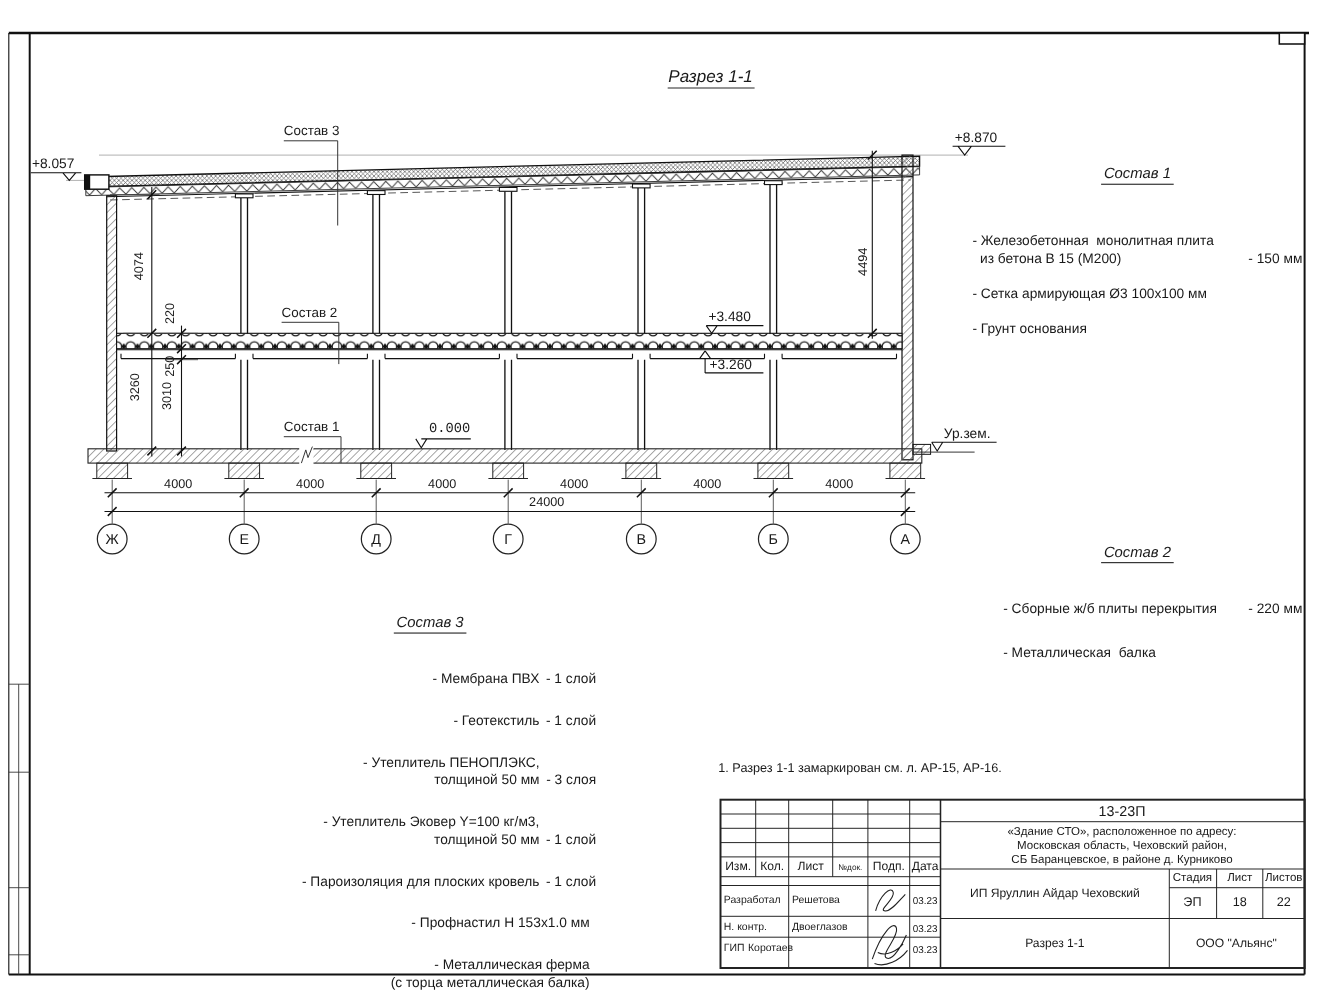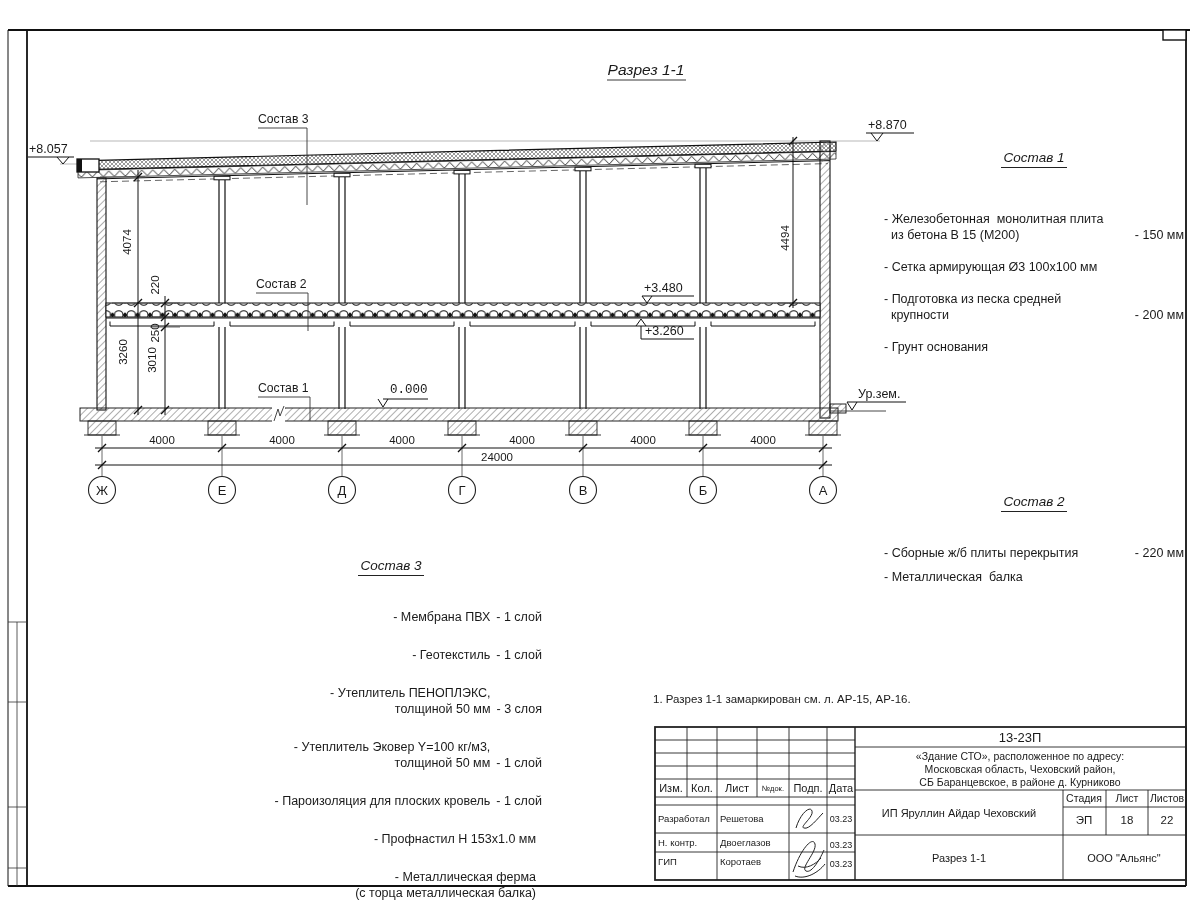--- a/index.html
+++ b/index.html
@@ -225,34 +225,29 @@
     <div class="srow">
         <span class="nm">- Железобетонная  монолитная плита
   из бетона В 15 (М200)</span>
         <span class="qty">- 150 мм</span>
       </div>
     <div class="srow">
         <span class="nm">- Сетка армирующая Ø3 100х100 мм</span>
         <span class="qty"></span>
       </div>
     <div class="srow">
-        <span class="nm">- Подготовка из песка средней
-  крупности</span>
-        <span class="qty">- 200 мм</span>
-      </div>
-    <div class="srow">
         <span class="nm">- Грунт основания</span>
         <span class="qty"></span>
       </div>
   </div>
 </div>
 
 <div class="sblock" style="left:884px;top:494px;width:300px;">
   <span class="shead"><b>Состав 2</b></span>
-  <div class="slist" style="gap:8px;">
+  <div class="slist" style="gap:24px;margin-left:28px;">
     <div class="srow">
         <span class="nm">- Сборные ж/б плиты перекрытия</span>
         <span class="qty">- 220 мм</span>
       </div>
     <div class="srow">
         <span class="nm">- Металлическая  балка</span>
         <span class="qty"></span>
       </div>
   </div>
 </div>
@@ -308,21 +303,21 @@
 <span class="t ctr" style="left:808px;top:788px;font-size:11px;">Подп.</span>
 <span class="t ctr" style="left:841px;top:788px;font-size:11px;">Дата</span>
 
 <span class="t lv" style="left:658px;top:819px;font-size:9.5px;">Разработал</span>
 <span class="t lv" style="left:720px;top:819px;font-size:9.5px;">Решетова</span>
 <span class="t ctr" style="left:841px;top:819px;font-size:9px;">03.23</span>
 <span class="t lv" style="left:658px;top:843px;font-size:9.5px;">Н. контр.</span>
 <span class="t lv" style="left:720px;top:843px;font-size:9.5px;">Двоеглазов</span>
 <span class="t ctr" style="left:841px;top:845px;font-size:9px;">03.23</span>
 <span class="t lv" style="left:658px;top:862px;font-size:9.5px;">ГИП</span>
-<span class="t lv" style="left:720px;top:862px;font-size:9.5px;">Коротаев</span>
+<span class="t lv" style="left:680px;top:862px;font-size:9.5px;">Коротаев</span>
 <span class="t ctr" style="left:841px;top:864px;font-size:9px;">03.23</span>
 
 <span class="t ctr" style="left:959px;top:813px;font-size:11px;">ИП Яруллин Айдар Чеховский</span>
 <span class="t ctr" style="left:959px;top:858px;font-size:11px;">Разрез 1-1</span>
 <span class="t ctr" style="left:1124px;top:858px;font-size:11px;">ООО "Альянс"</span>
 
 <span class="t ctr" style="left:1084px;top:798px;font-size:10.5px;">Стадия</span>
 <span class="t ctr" style="left:1127px;top:798px;font-size:10.5px;">Лист</span>
 <span class="t ctr" style="left:1167px;top:798px;font-size:10.5px;">Листов</span>
 <span class="t ctr" style="left:1084px;top:821px;font-size:11.5px;">ЭП</span>

